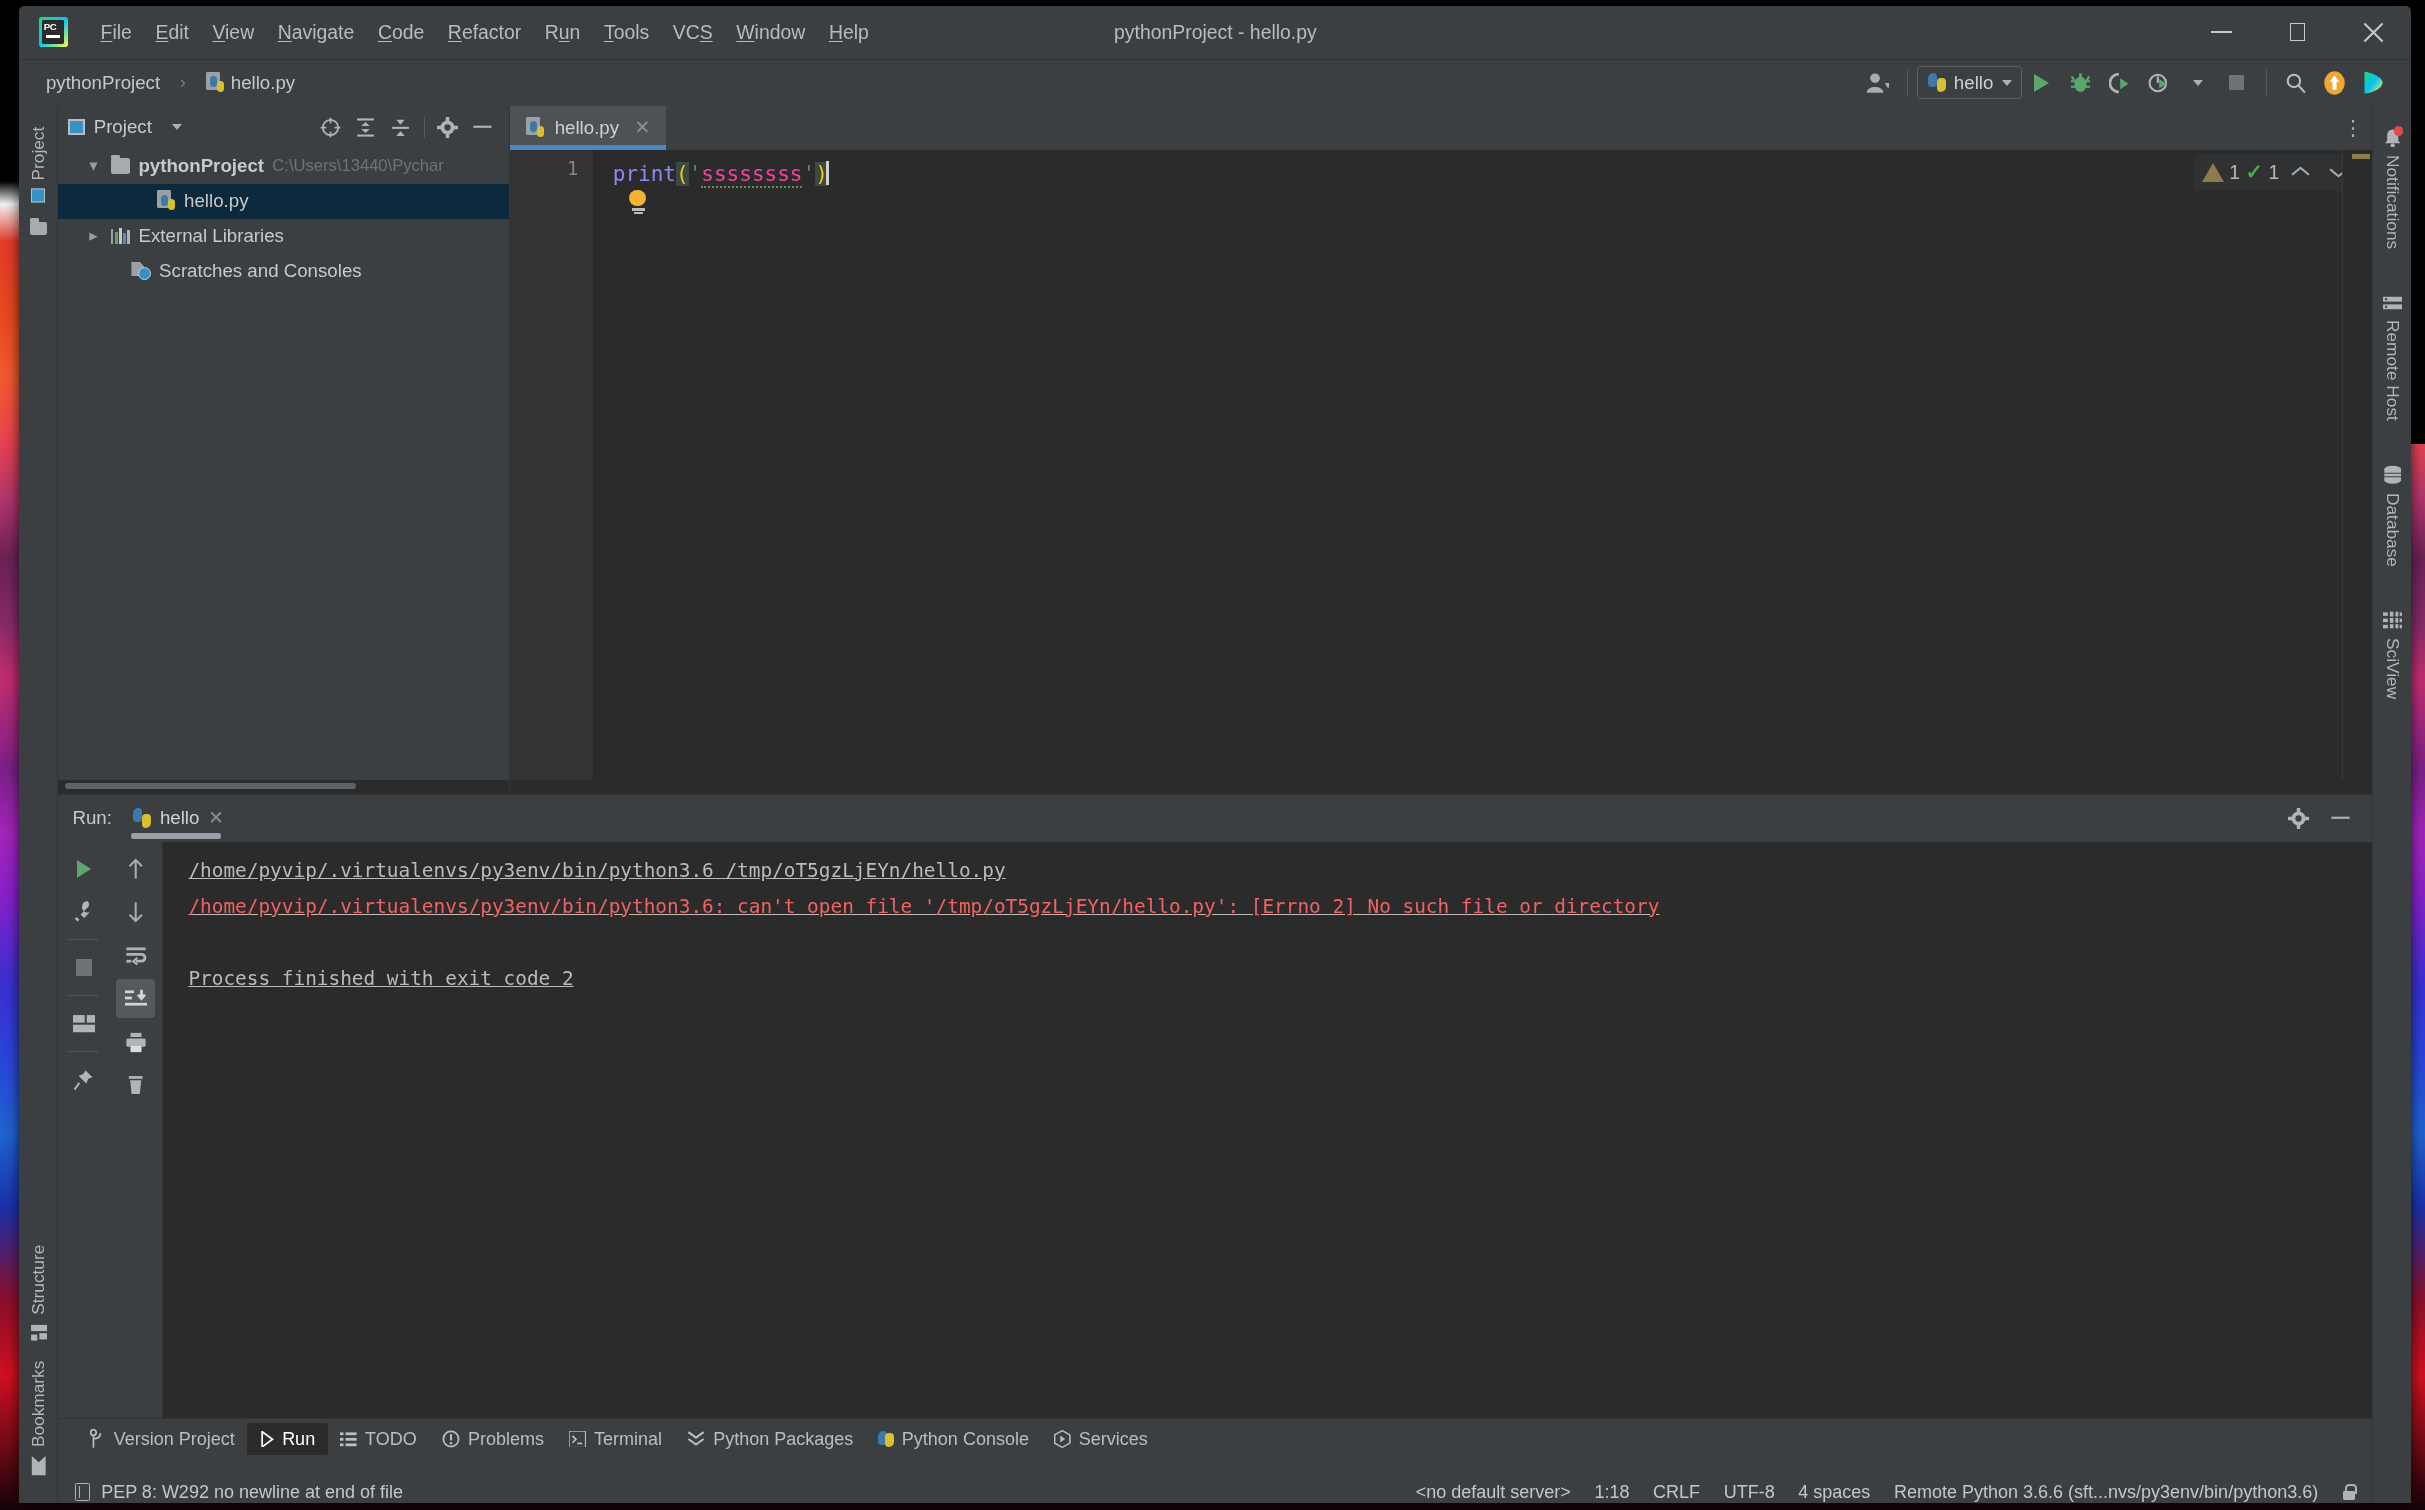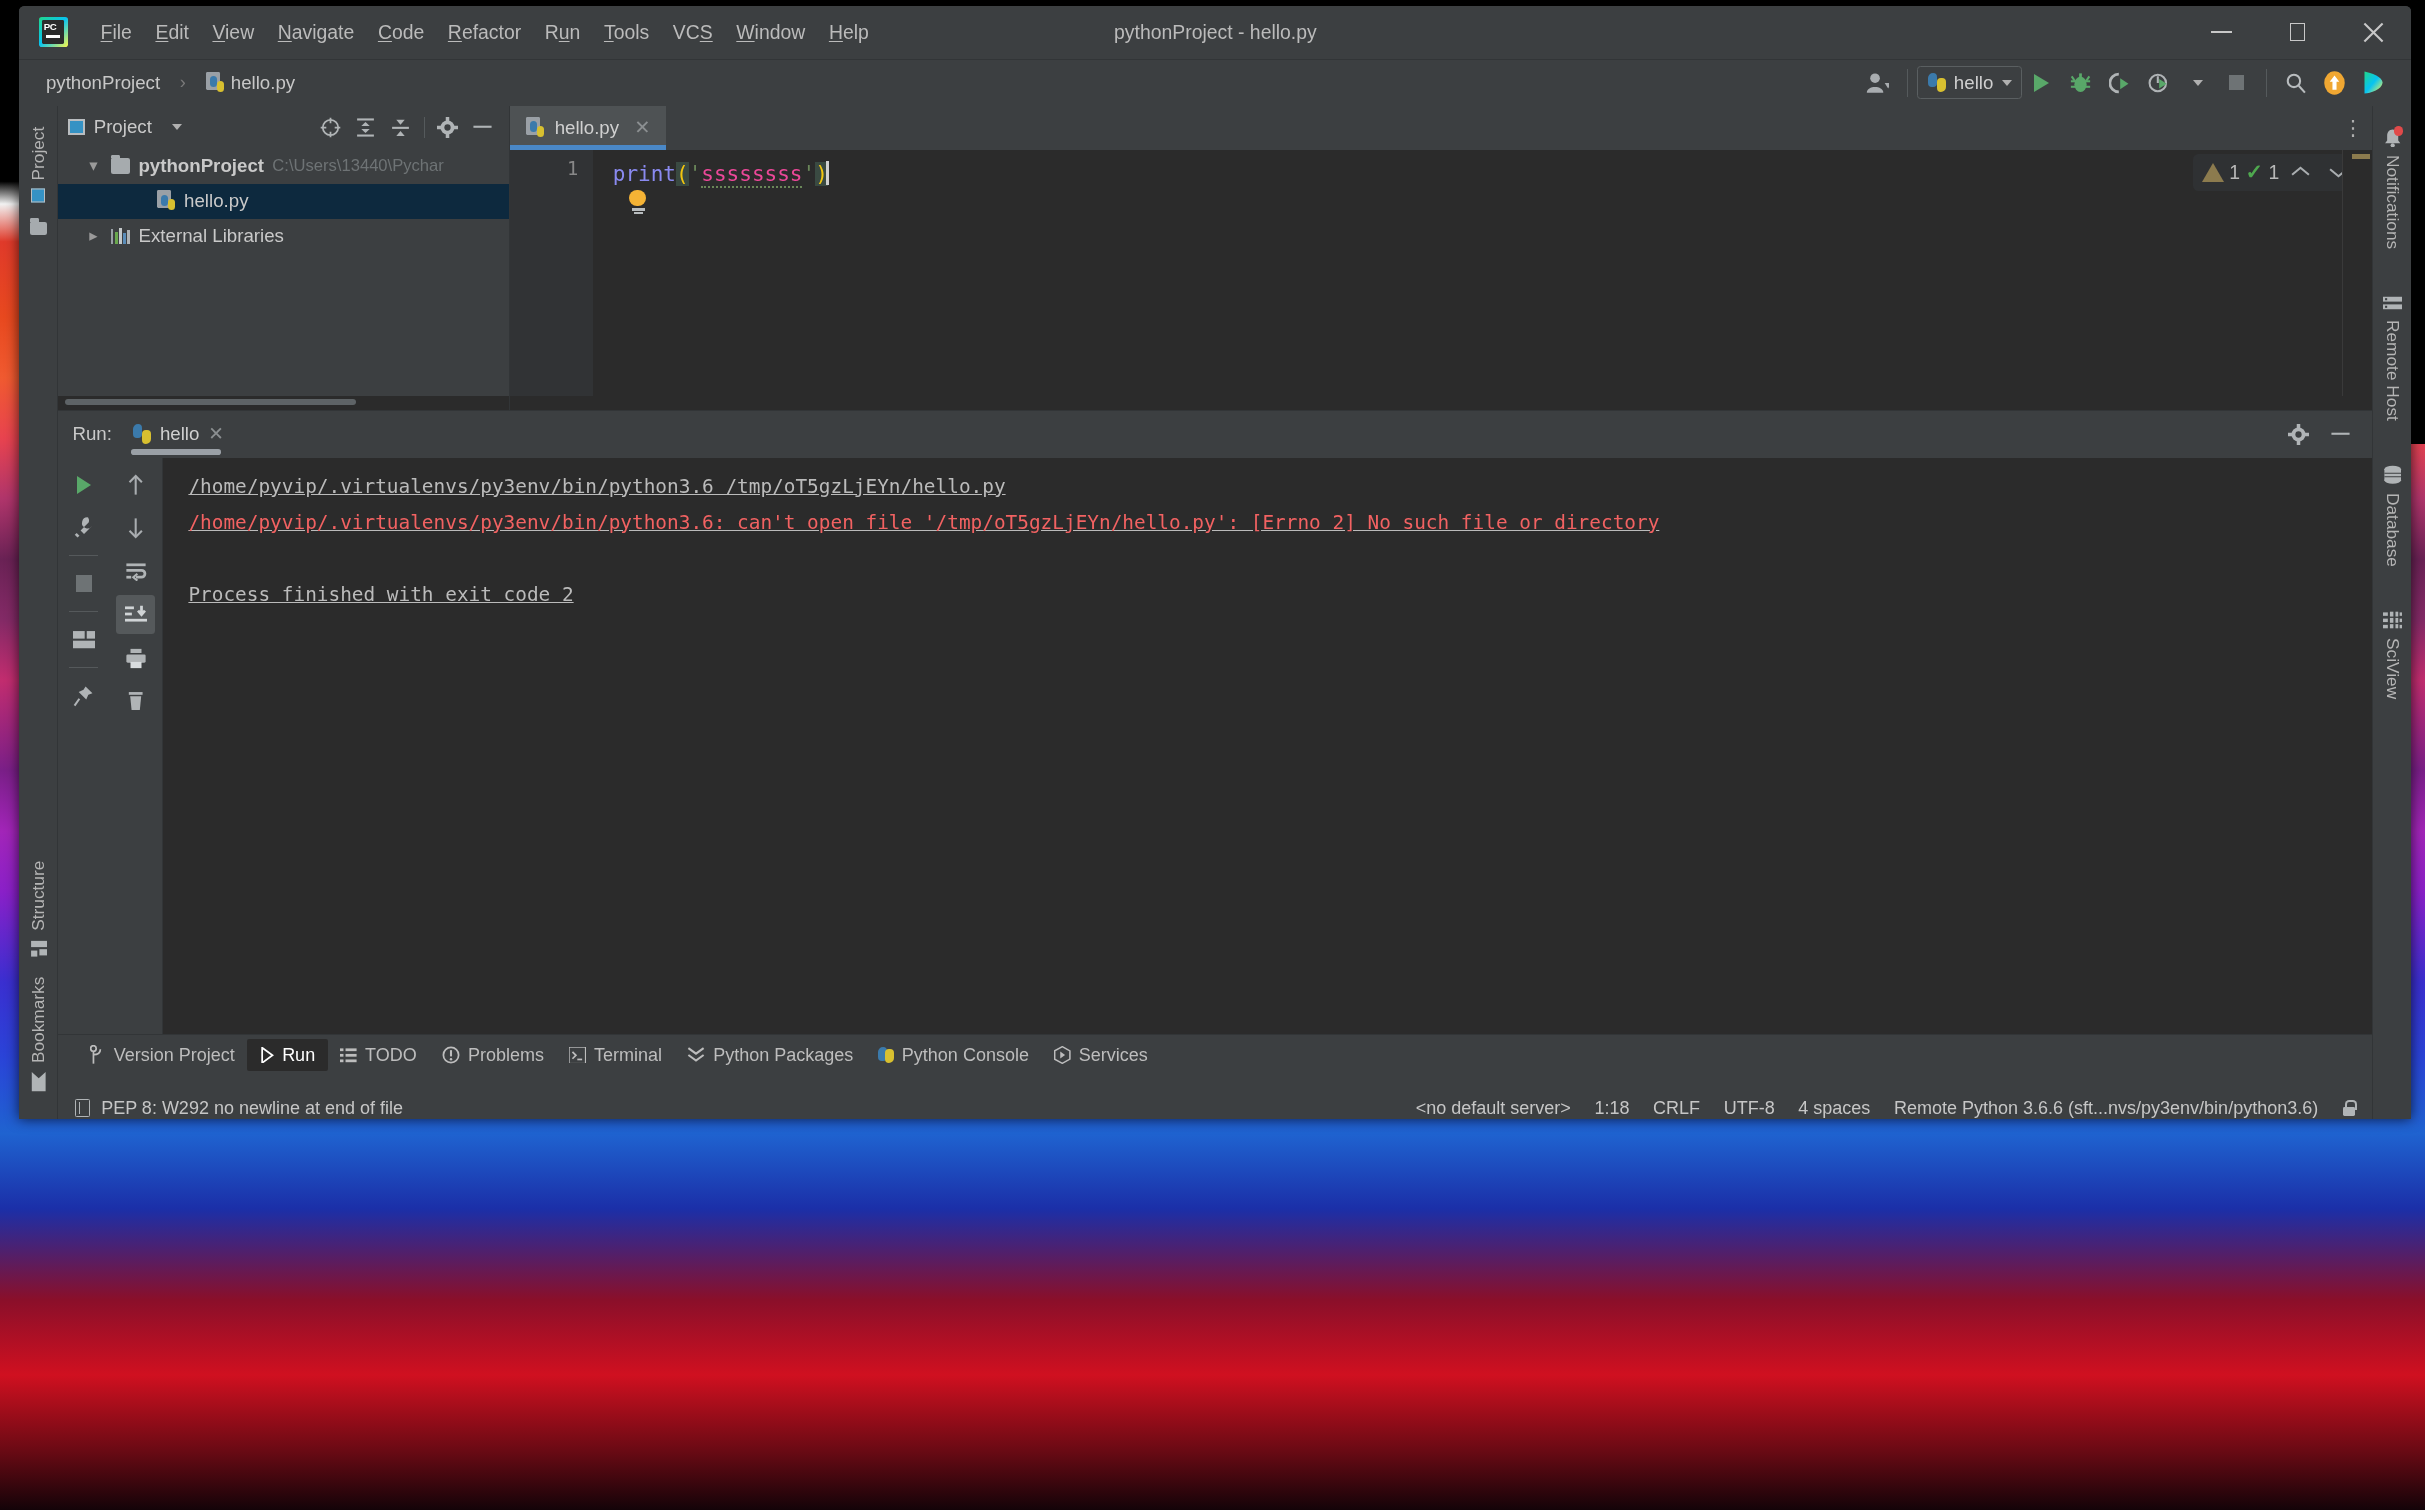--- a/index.html
+++ b/index.html
@@ -26,21 +26,21 @@
         #8a0f2a 86%, #d01020 91%,
         #6a0a14 96%, #120308 100%);
   }
   #desktop-black-right {
     position:absolute; right:0; top:0; width:25px; height:444px; background:#000;
   }
 
   
   #ide {
     position:absolute;
-    left:19.4px; top:5.5px; width:2392px; height:1113px;
+    left:19.4px; top:5.5px; width:2392px; height:1497px;
     background:#3c3f41;
     border-radius:5.5px 5.5px 0 0;
     display:flex; flex-direction:column;
     overflow:hidden;
     box-shadow:0 0 12.5px rgba(0,0,0,.7);
   }
 
   
   .titlebar {
     height:54px; background:#3c3f41; display:flex; align-items:center;
@@ -421,20 +421,27 @@
               <span class="chev">▸</span>
               <span class="libs-ico">
                 <i style="height:15.2px;background:#9aa0a6;"></i>
                   <i style="height:12.5px;background:#6aa84f;"></i>
                 <i style="height:16.6px;background:#c5c9cb;"></i>
                   <i style="height:11px;background:#5b8db8;"></i>
                 <i style="height:14.6px;background:#b0b4b6;"></i>
               </span>
               <span>External Libraries</span>
             </div>
+            <div class="trow" style="padding-left:73px;">
+              <span class="scratch-ico">
+                  <span class="pg2"></span>
+                  <span class="clk"></span>
+                </span>
+              <span>Scratches and Consoles</span>
+            </div>
           </div>
           <div class="editor-hscroll">
             <div class="thumb" style="left:7px;width:291px;"></div>
           </div>
         </div>
 
         <div class="editorcol">
           <div class="tabstrip">
             <div class="etab">
               <span class="pyfile-ico">

